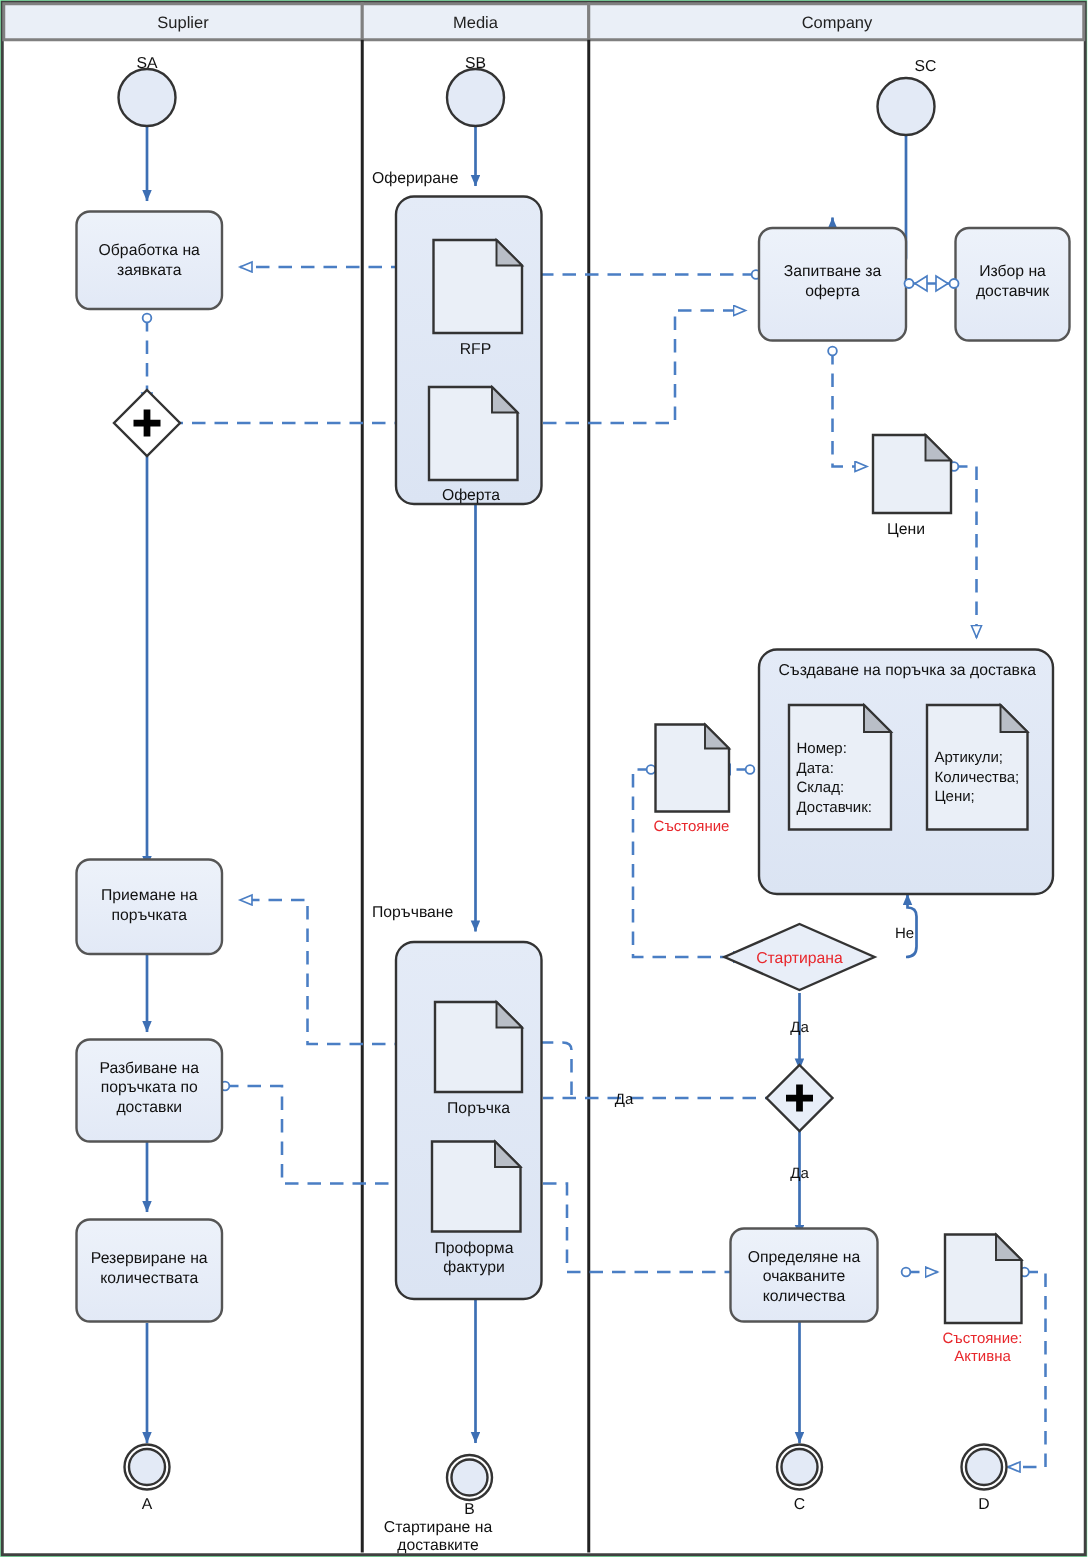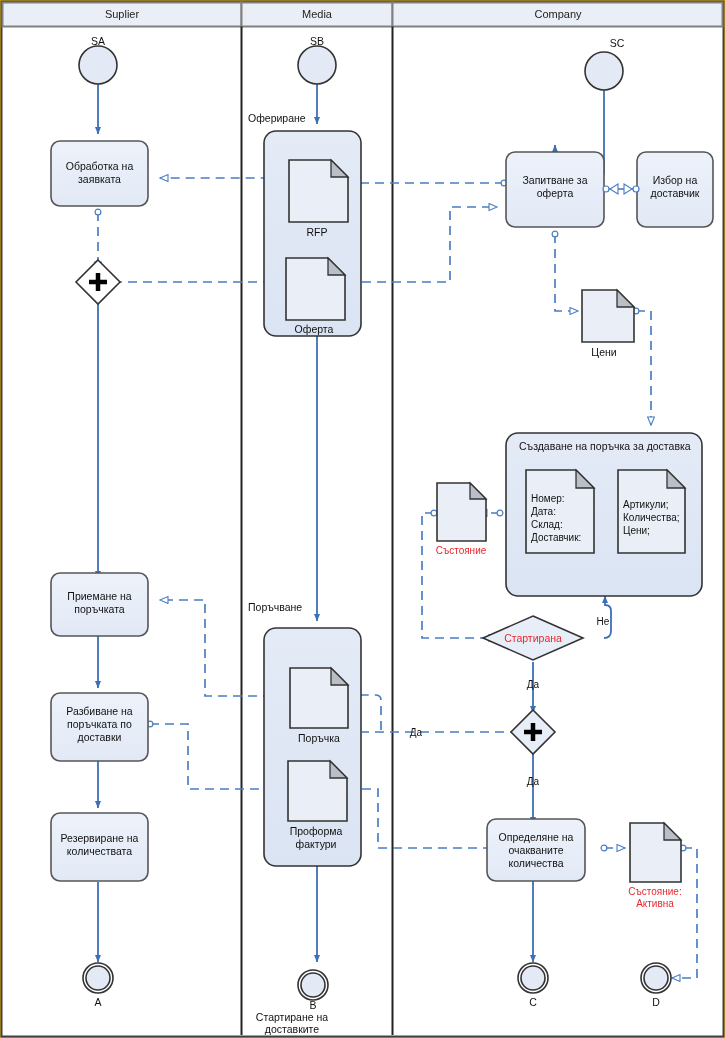--- a/index.html
+++ b/index.html
@@ -1,17 +1,17 @@
 <!DOCTYPE html>
 <html><head>
 <meta charset="utf-8">
 <style>
   html,body{margin:0;padding:0;background:#ffffff;}
   body{font-family:"Liberation Sans","DejaVu Sans",sans-serif;}
-  #canvas{position:relative;width:725px;height:1038px;overflow:hidden;background:#eab308;}
+  #canvas{position:relative;width:725px;height:1038px;overflow:hidden;background:#86efac;}
   svg#diagram{position:absolute;left:0;top:0;width:725px;height:1038px;}
   .lane-title{font-size:11px;fill:#222;text-anchor:middle;dominant-baseline:middle;}
   .task-label{font-size:10.5px;fill:#111;text-anchor:middle;}
   .doc-label{font-size:10.5px;fill:#111;text-anchor:middle;}
   .doc-label-red{font-size:10px;fill:#e8272c;text-anchor:middle;}
   .ev-label{font-size:10.5px;fill:#111;text-anchor:middle;}
   .sub-label{font-size:10.5px;fill:#111;}
   .flow-label{font-size:10px;fill:#111;text-anchor:middle;}
   .gw-label{font-size:10.5px;fill:#e8272c;text-anchor:middle;}
   .doc-text{font-size:10px;fill:#111;}

